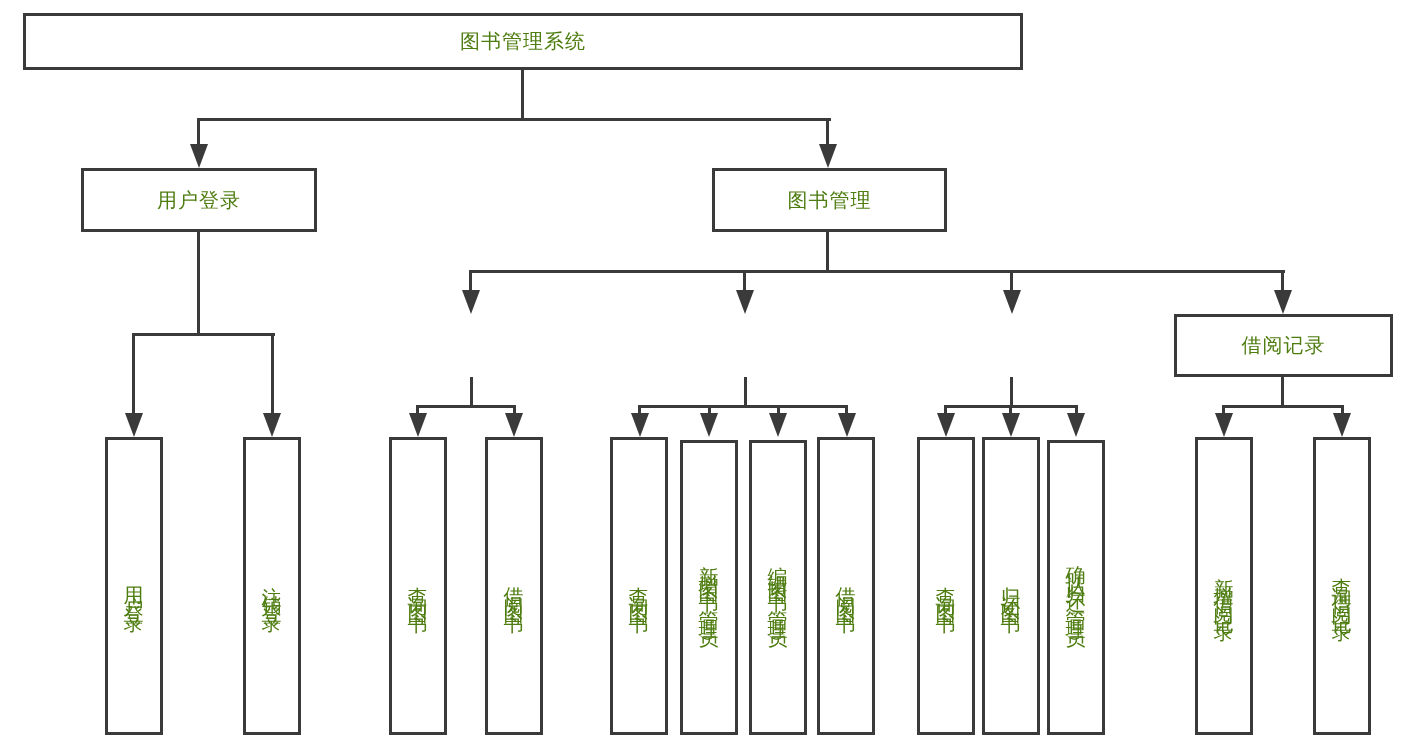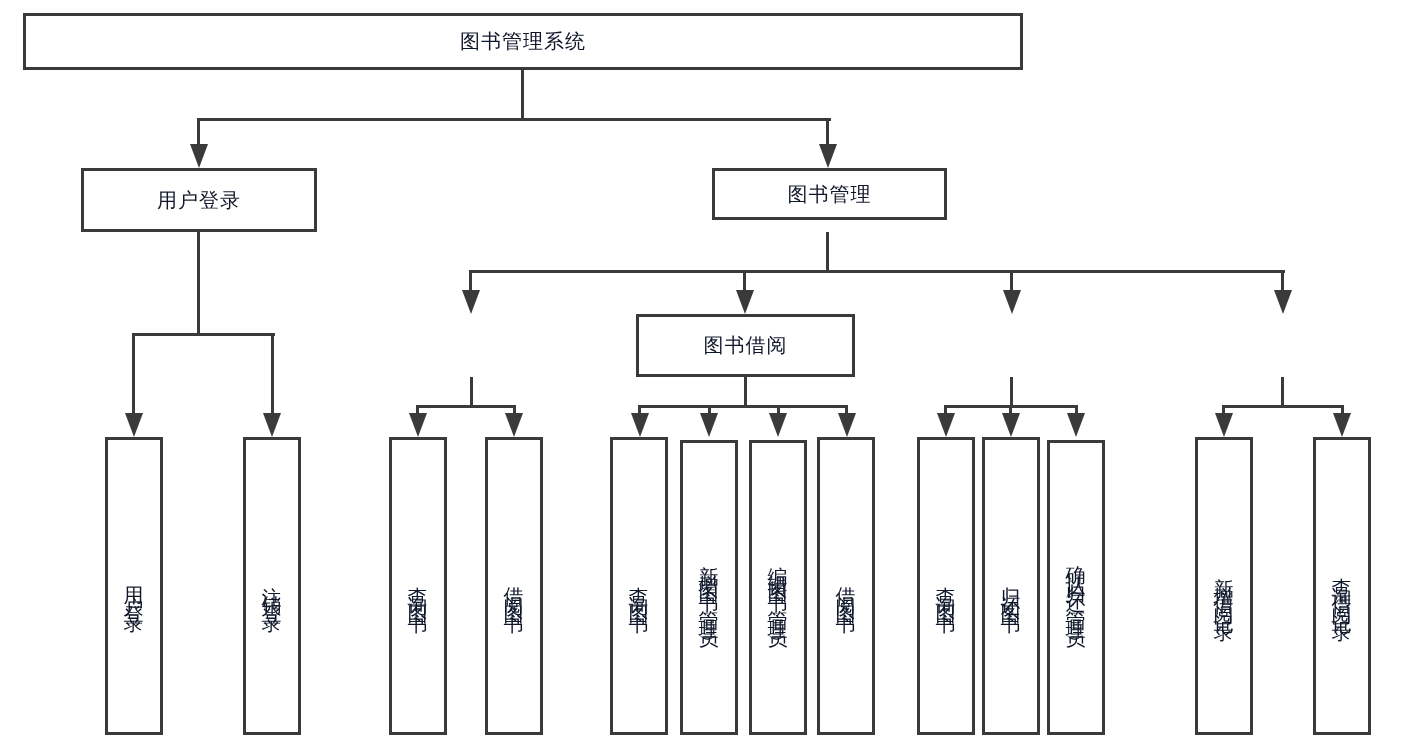--- a/index.html
+++ b/index.html
@@ -14,21 +14,21 @@
   .box{
     position:absolute;
     border:3px solid #3a3a3a;
     background:#ffffff;
     display:flex;
     align-items:center;
     justify-content:center;
     box-sizing:border-box;
     font-size:20px;
     letter-spacing:1px;
-    color:#0f172a;
+    color:#4d7c0f;
     text-align:center;
   }
   .vbox{
     writing-mode:vertical-rl;
     letter-spacing:9px;
     line-height:1;
     padding-top:6px;
   }
   .line{position:absolute;background:#3a3a3a;}
   .arrow{
@@ -55,41 +55,41 @@
   <div class="box" style="left:23px;top:13px;width:1000px;height:57px">图书管理系统</div>
 
   <div class="line" style="left:521px;top:70px;width:3px;height:51px"></div>
   <div class="line" style="left:197px;top:118px;width:634px;height:3px"></div>
   <div class="line" style="left:197px;top:118px;width:3px;height:30px"></div>
   <div class="arrow" style="left:190px;top:144px"></div>
   <div class="line" style="left:826px;top:118px;width:3px;height:30px"></div>
   <div class="arrow" style="left:819px;top:144px"></div>
 
   <div class="box" style="left:81px;top:168px;width:236px;height:64px">用户登录</div>
-  <div class="box" style="left:712px;top:168px;width:235px;height:52px">图书管理</div>
+  <div class="box" style="left:712px;top:168px;width:235px;height:64px">图书管理</div>
 
   <div class="line" style="left:197px;top:232px;width:3px;height:103px"></div>
   <div class="line" style="left:132px;top:333px;width:143px;height:3px"></div>
   <div class="line" style="left:132px;top:333px;width:3px;height:82px"></div>
   <div class="arrow" style="left:125px;top:413px"></div>
   <div class="line" style="left:271px;top:333px;width:3px;height:82px"></div>
   <div class="arrow" style="left:263px;top:413px"></div>
 
   <div class="line" style="left:826px;top:232px;width:3px;height:40px"></div>
   <div class="line" style="left:469px;top:270px;width:816px;height:3px"></div>
   <div class="line" style="left:469px;top:270px;width:3px;height:22px"></div>
   <div class="arrow" style="left:462px;top:290px"></div>
   <div class="line" style="left:743px;top:270px;width:3px;height:22px"></div>
   <div class="arrow" style="left:736px;top:290px"></div>
   <div class="line" style="left:1010px;top:270px;width:3px;height:22px"></div>
   <div class="arrow" style="left:1003px;top:290px"></div>
   <div class="line" style="left:1281px;top:270px;width:3px;height:22px"></div>
   <div class="arrow" style="left:1274px;top:290px"></div>
 
-  <div class="box" style="left:636px;top:314px;width:219px;height:63px">图书借阅</div>
+  <div class="box" style="left:1174px;top:314px;width:219px;height:63px">借阅记录</div>
 
   <div class="line" style="left:470px;top:377px;width:3px;height:30px"></div>
   <div class="line" style="left:416px;top:405px;width:100px;height:3px"></div>
   <div class="line" style="left:416px;top:405px;width:3px;height:12px"></div>
   <div class="arrow" style="left:409px;top:413px"></div>
   <div class="line" style="left:513px;top:405px;width:3px;height:12px"></div>
   <div class="arrow" style="left:505px;top:413px"></div>
 
   <div class="line" style="left:744px;top:377px;width:3px;height:30px"></div>
   <div class="line" style="left:638px;top:405px;width:210px;height:3px"></div>

